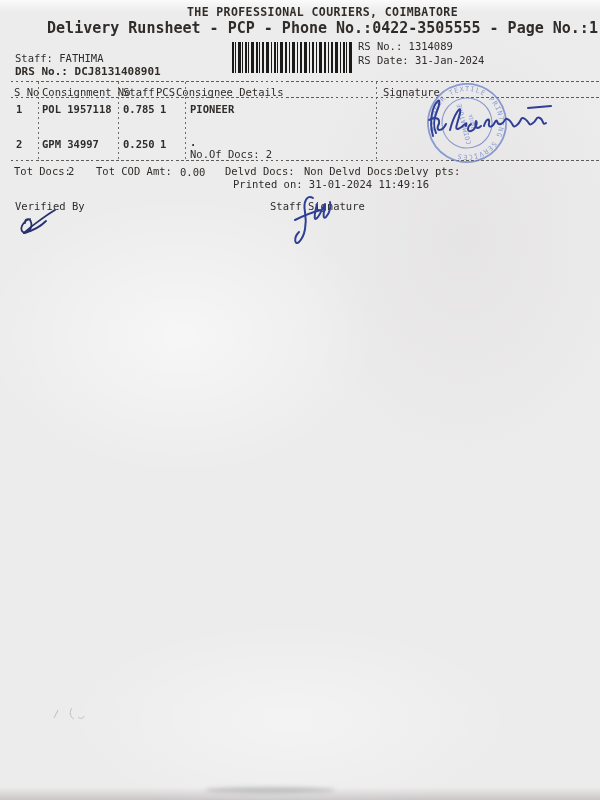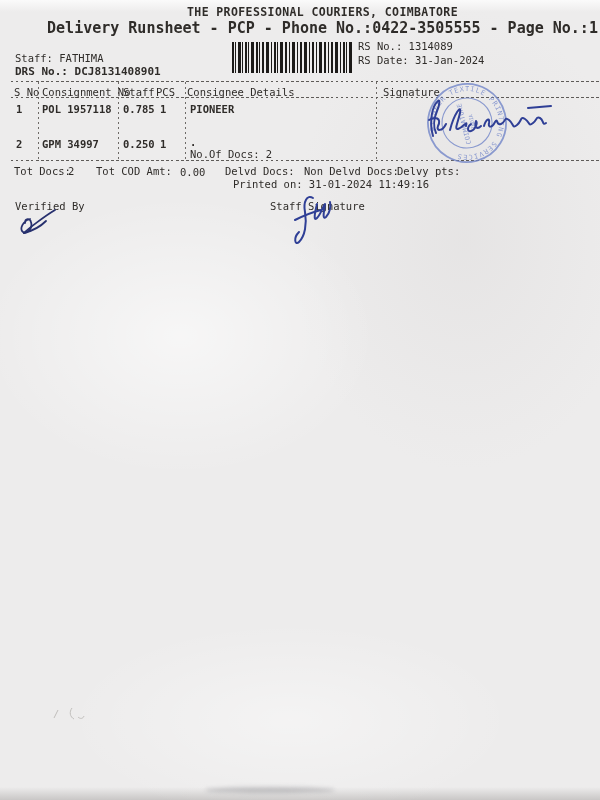--- a/index.html
+++ b/index.html
@@ -94,21 +94,21 @@
   <div class="hline" style="top:160px"></div>
   <div class="vline" style="left:38px"></div>
   <div class="vline" style="left:118px"></div>
   <div class="vline" style="left:185px"></div>
   <div class="vline" style="left:376px"></div>
 
   <div class="t" style="left:14px;top:86px">S No</div>
   <div class="t" style="left:42px;top:86px">Consignment No</div>
   <div class="t" style="left:123px;top:86px">Staff</div>
   <div class="t" style="left:156px;top:86px">PCS</div>
-  <div class="t" style="left:187px;top:86px">Consignee Details</div>
+  <div class="t" style="left:176px;top:86px">Consignee Details</div>
   <div class="t" style="left:383px;top:86px">Signature</div>
 
   <div class="t b" style="left:16px;top:103px">1</div>
   <div class="t b" style="left:42px;top:103px">POL 1957118</div>
   <div class="t b" style="left:123px;top:103px">0.785</div>
   <div class="t b" style="left:160px;top:103px">1</div>
   <div class="t b" style="left:190px;top:103px">PIONEER</div>
 
   <div class="t b" style="left:16px;top:138px">2</div>
   <div class="t b" style="left:42px;top:138px">GPM 34997</div>

